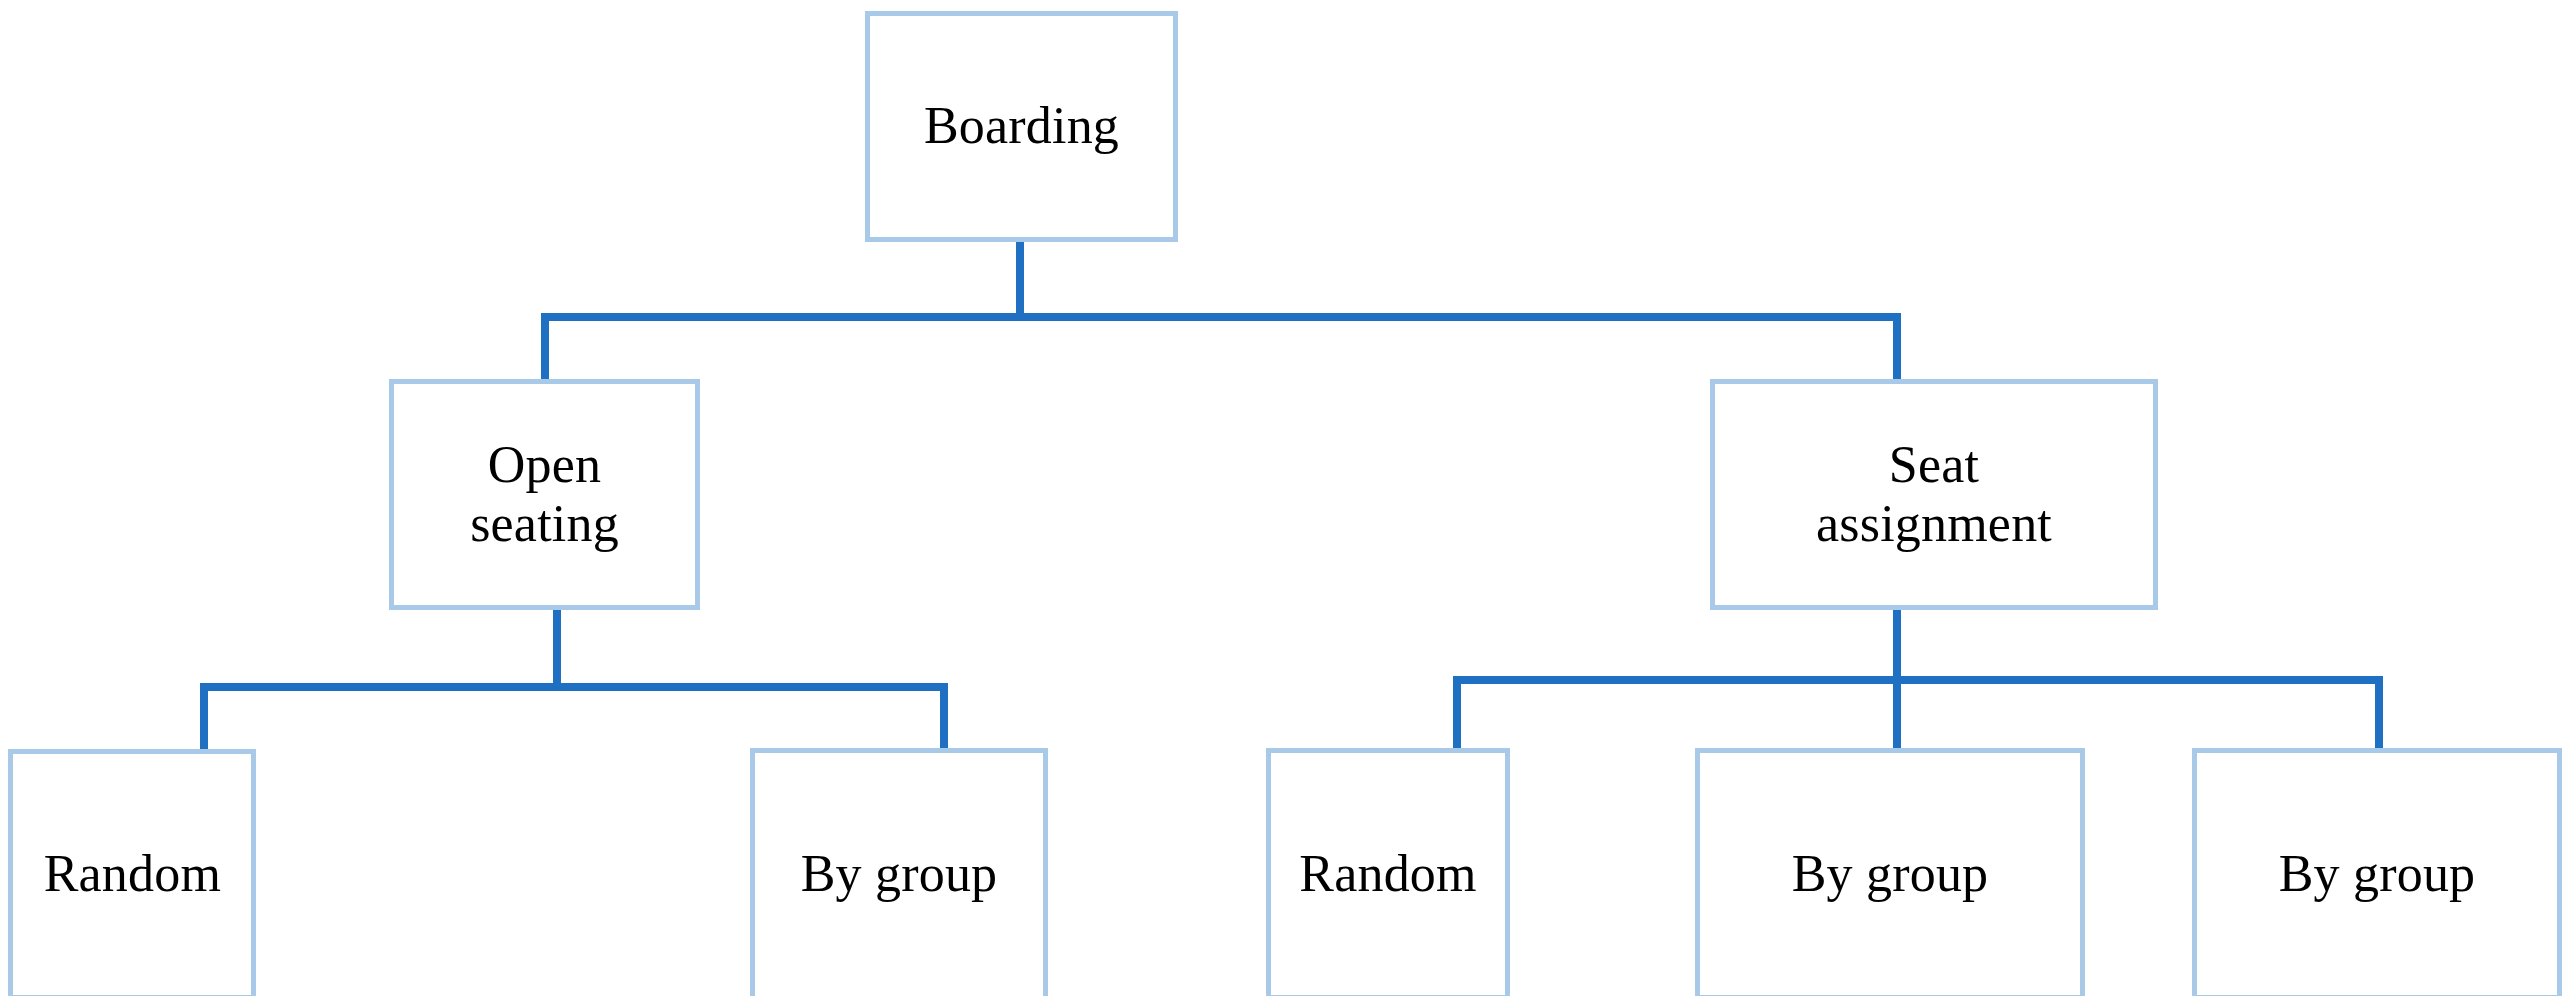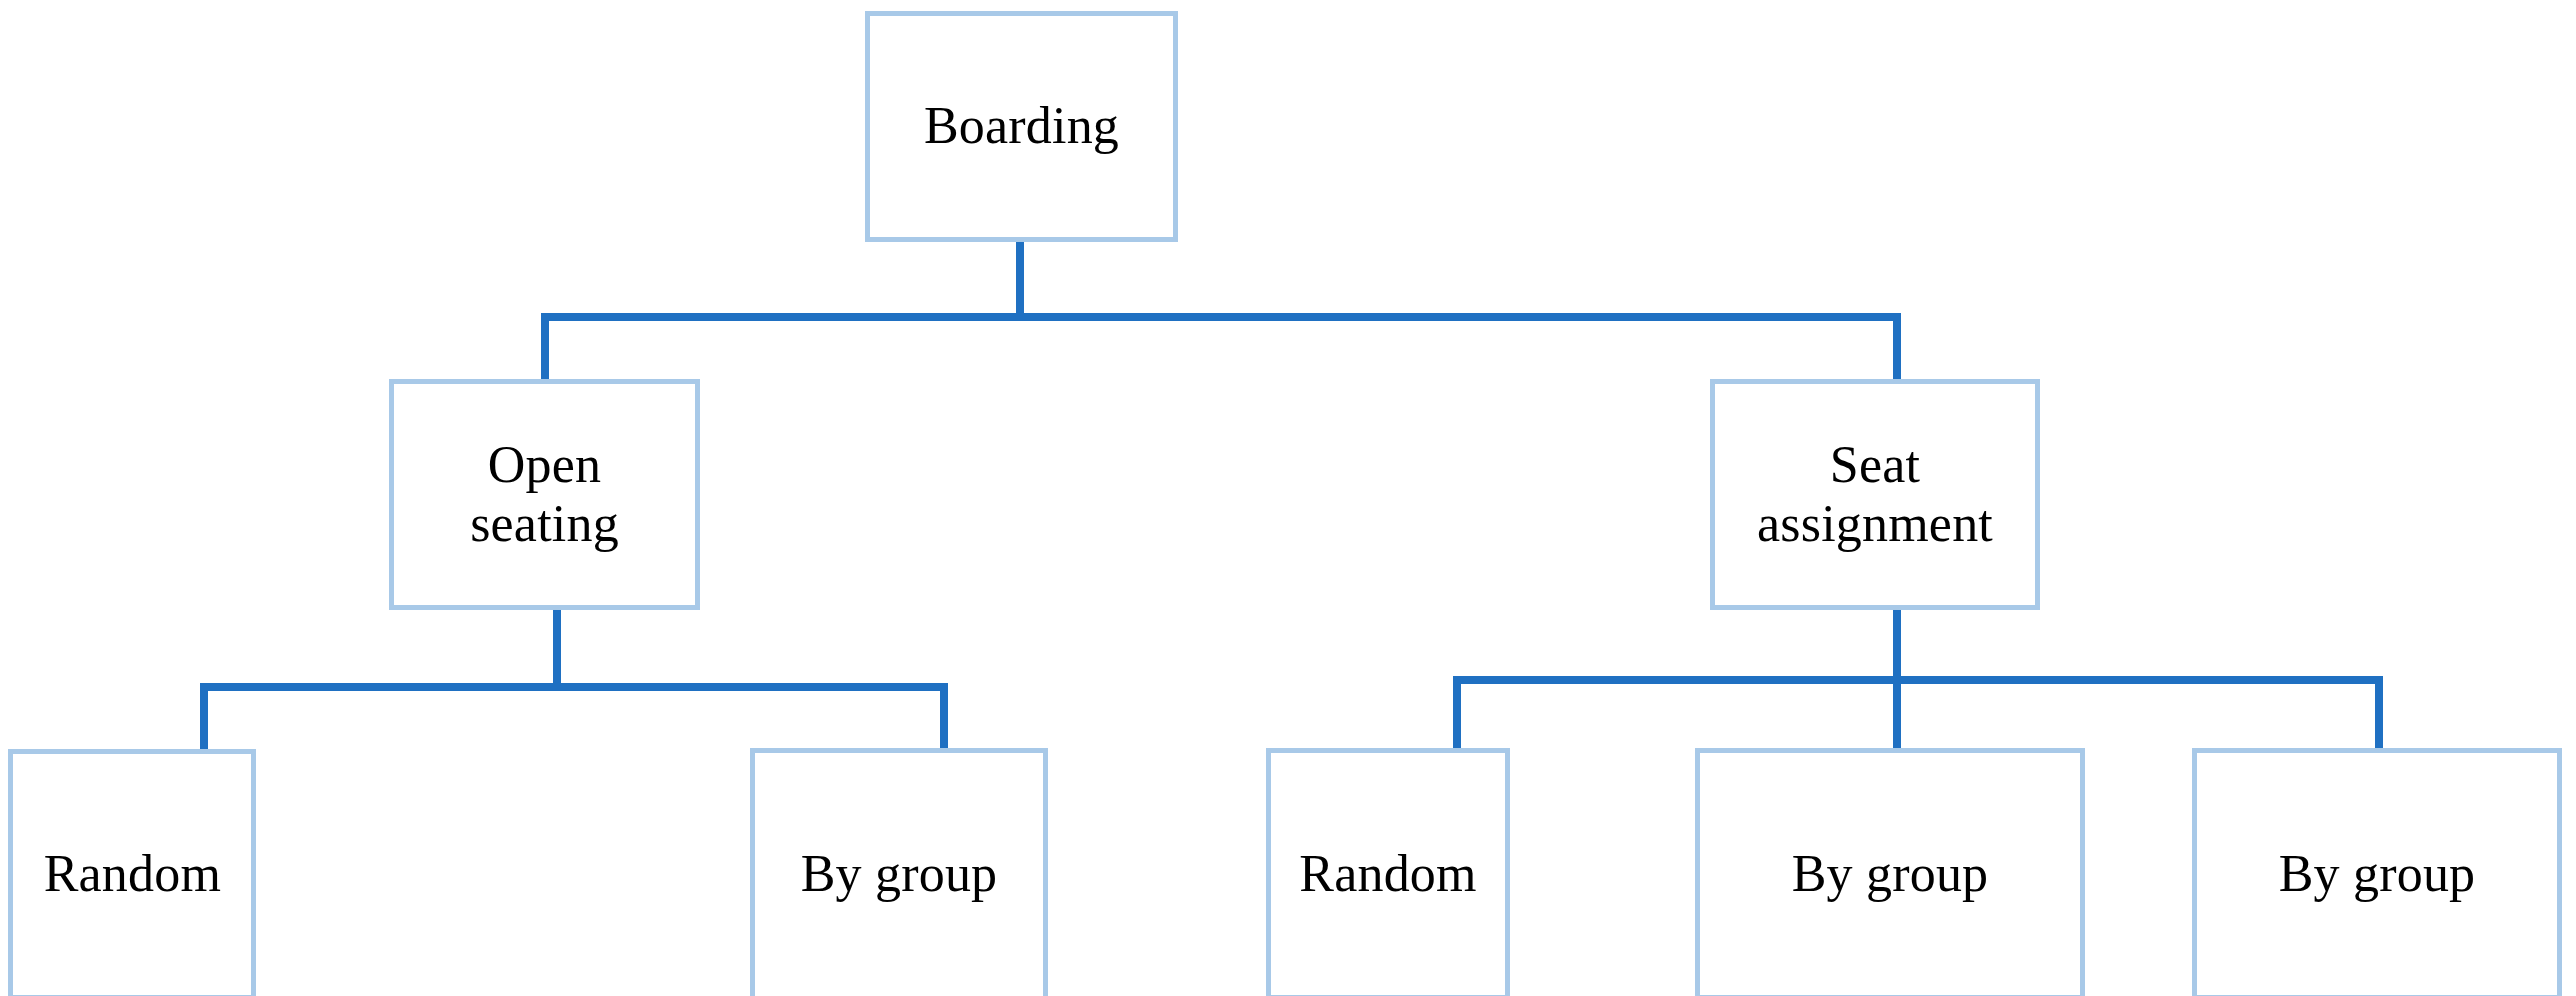--- a/index.html
+++ b/index.html
@@ -69,21 +69,21 @@
 
   <div class="node" style="left:389px; top:379px; width:311px; height:231px;">
     <span class="node-label">Open
 seating</span>
   </div>
 
   <div class="node" style="left:865px; top:11px; width:313px; height:231px;">
     <span class="node-label">Boarding</span>
   </div>
 
-  <div class="node" style="left:1710px; top:379px; width:330px; height:231px;">
+  <div class="node" style="left:1710px; top:379px; width:448px; height:231px;">
     <span class="node-label">Seat
 assignment</span>
   </div>
 
   <div class="node" style="left:8.4px; top:749px; width:248px; height:251px;">
     <span class="node-label">Random</span>
   </div>
 
   <div class="node" style="left:750px; top:748px; width:298px; height:253px;">
     <span class="node-label">By group</span>

